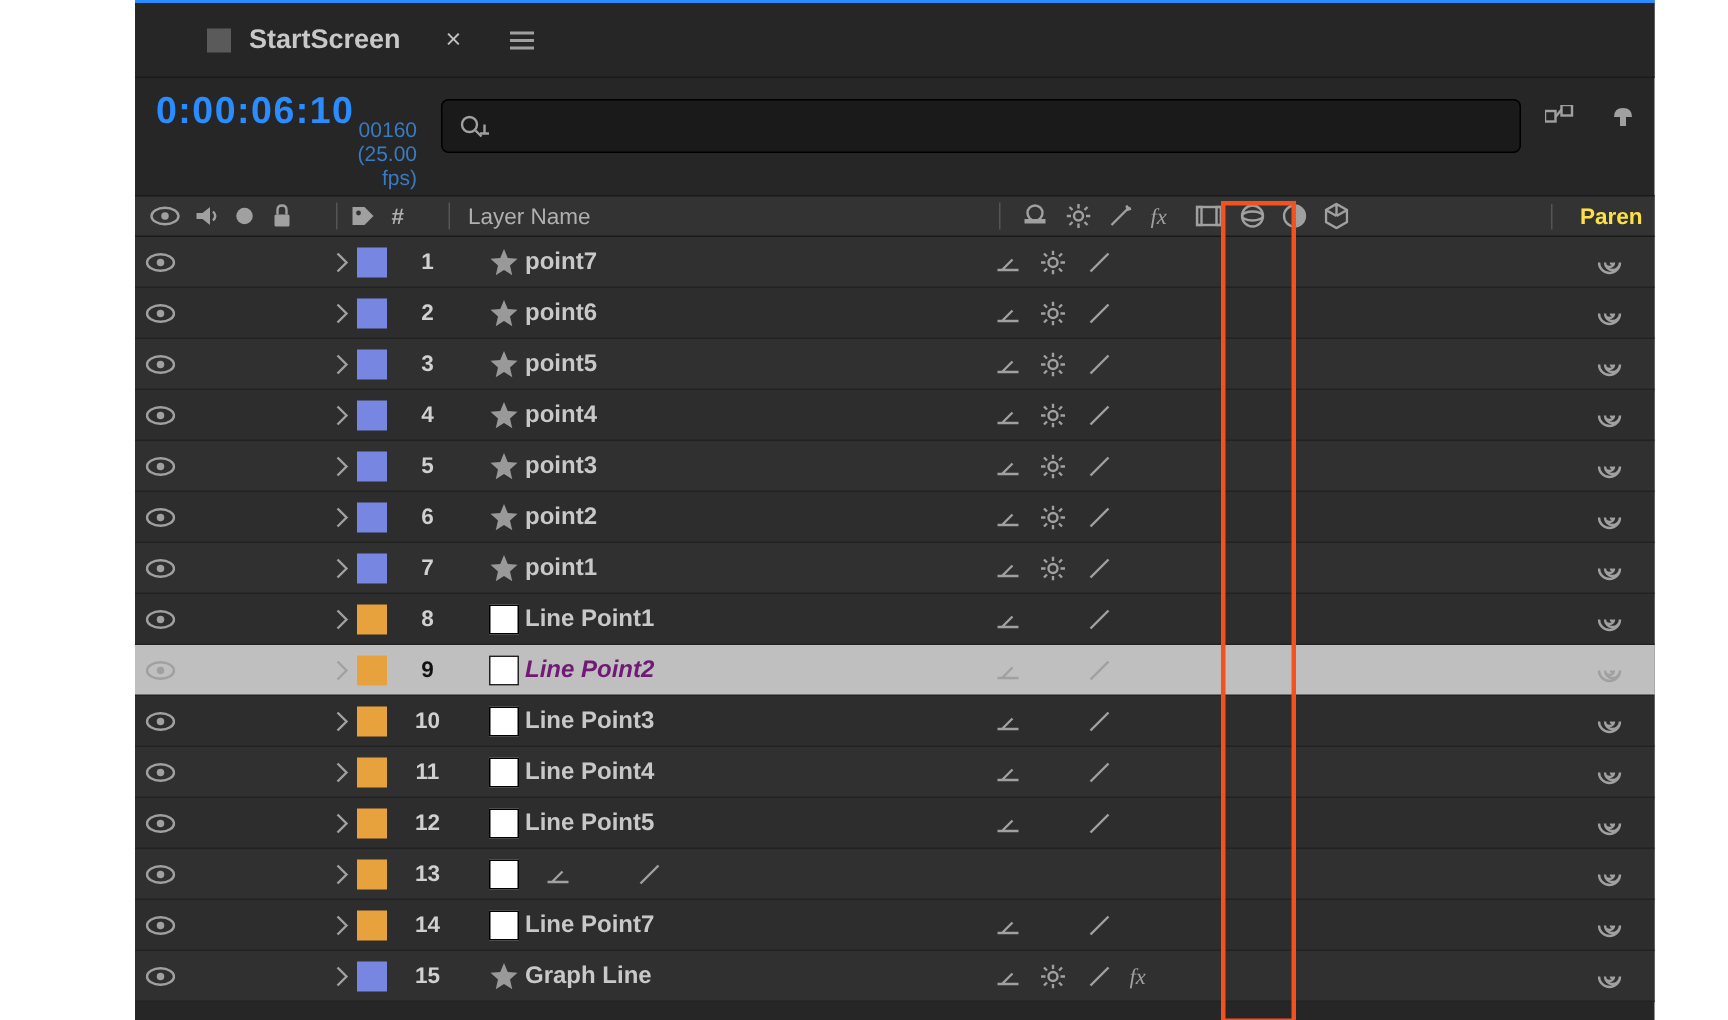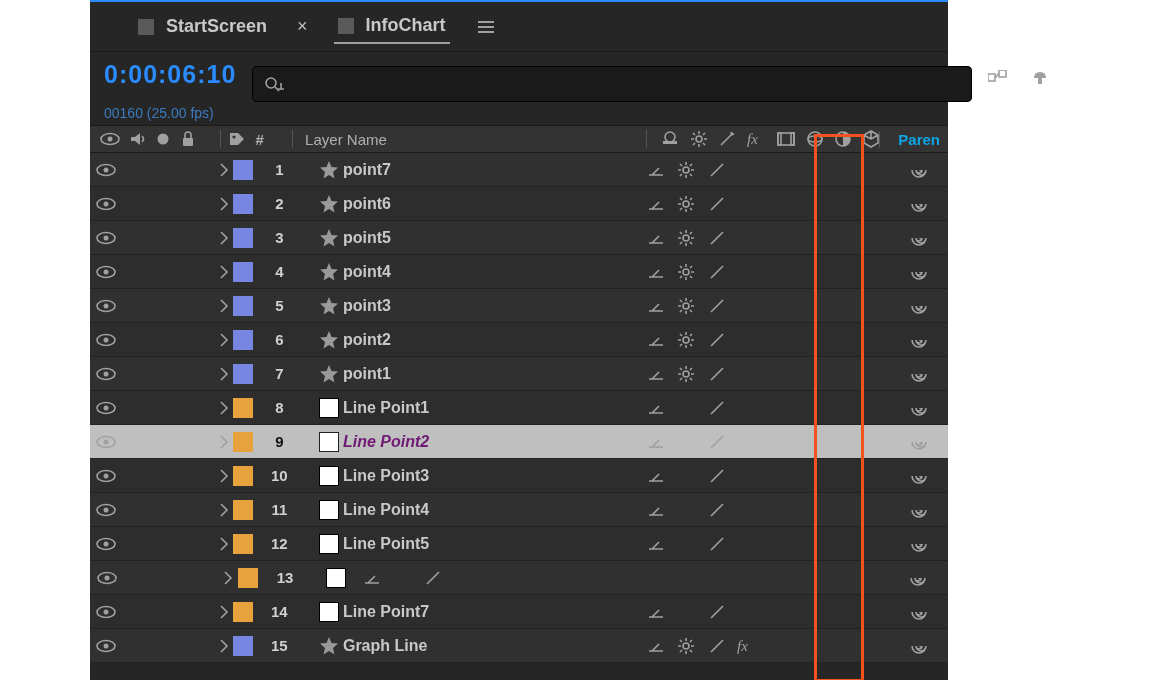--- a/index.html
+++ b/index.html
@@ -9,21 +9,21 @@
     font-size: 15px;
     color: #b0b0b0;
     width: 1152px;
     height: 680px;
     overflow: hidden;
   }
   .panel {
     position: absolute;
     left: 90px;
     top: 0;
-    width: 858px;
+    width: 1013px;
     height: 680px;
     background: #262626;
     border-top: 2px solid #2a8cff;
   }
   
   .tabs {
     display: flex;
     align-items: center;
     height: 50px;
     padding-left: 44px;
@@ -50,21 +50,21 @@
   }
   .menu-3lines span { display:block; width:16px; height:2px; background:#a0a0a0; }
 
   
   .subhead {
     display: flex;
     align-items: flex-start;
     padding: 10px 44px 4px 14px;
     gap: 16px;
   }
-  .timecode-block { display:flex; flex-direction:column; gap:2px; }
+  .timecode-block { display:flex; flex-direction:row; gap:2px;text-align:right; }
   .timecode {
     color: #2a8cff;
     font-size: 25px;
     font-weight: 700;
     letter-spacing: 1px;
     line-height: 1;
     font-variant-numeric: tabular-nums;
   }
   .frames { color: #3a7abf; font-size: 14px; margin-top:16px; }
   .search {
@@ -96,21 +96,21 @@
   }
   .hdr .switch-group { display:flex; align-items:center; gap:10px; width:128px; padding-left:6px;}
   .hdr .col-tag { width: 30px; display:flex; justify-content:center;}
   .hdr .col-num { width: 40px; color:#b0b0b0; font-weight:600; text-align:left; padding-left:4px;}
   .hdr .col-name { width: 362px; color:#b0b0b0; font-weight:400; padding-left:10px;}
   .hdr .div { width:1px; height:18px; background:#555; margin:0 2px; }
   .switches-hdr {
     display:flex; align-items:center; gap:12px;
     padding-left: 12px;
   }
-  .hdr-parent { margin-left:auto; padding:0 8px 0 18px; color:#0ea5e9; font-weight:600; border-left:1px solid #555;}
+  .hdr-parent { margin-left:auto; padding:0 8px 0 18px; color:#fde047; font-weight:600; border-left:1px solid #555;}
 
   
   .rows { display:flex; flex-direction:column; }
   .row {
     display:flex;
     align-items:center;
     height: 34px;
     background: #303030;
     border-bottom: 1px solid #222;
   }
@@ -254,24 +254,20 @@
 </svg>
 
 <div class="panel">
 
   <div class="tabs">
     <div class="tab">
       <span class="sq"></span>
       <span class="tab-label">StartScreen</span>
     </div>
     <span class="close-x">×</span>
-    <div class="tab active">
-      <span class="sq"></span>
-      <span class="tab-label">InfoChart</span>
-    </div>
     <div class="menu-3lines">
         <span></span>
         <span></span>
         <span></span>
       </div>
   </div>
 
   <div class="subhead">
     <div class="timecode-block">
       <div class="timecode">0:00:06:10</div>

